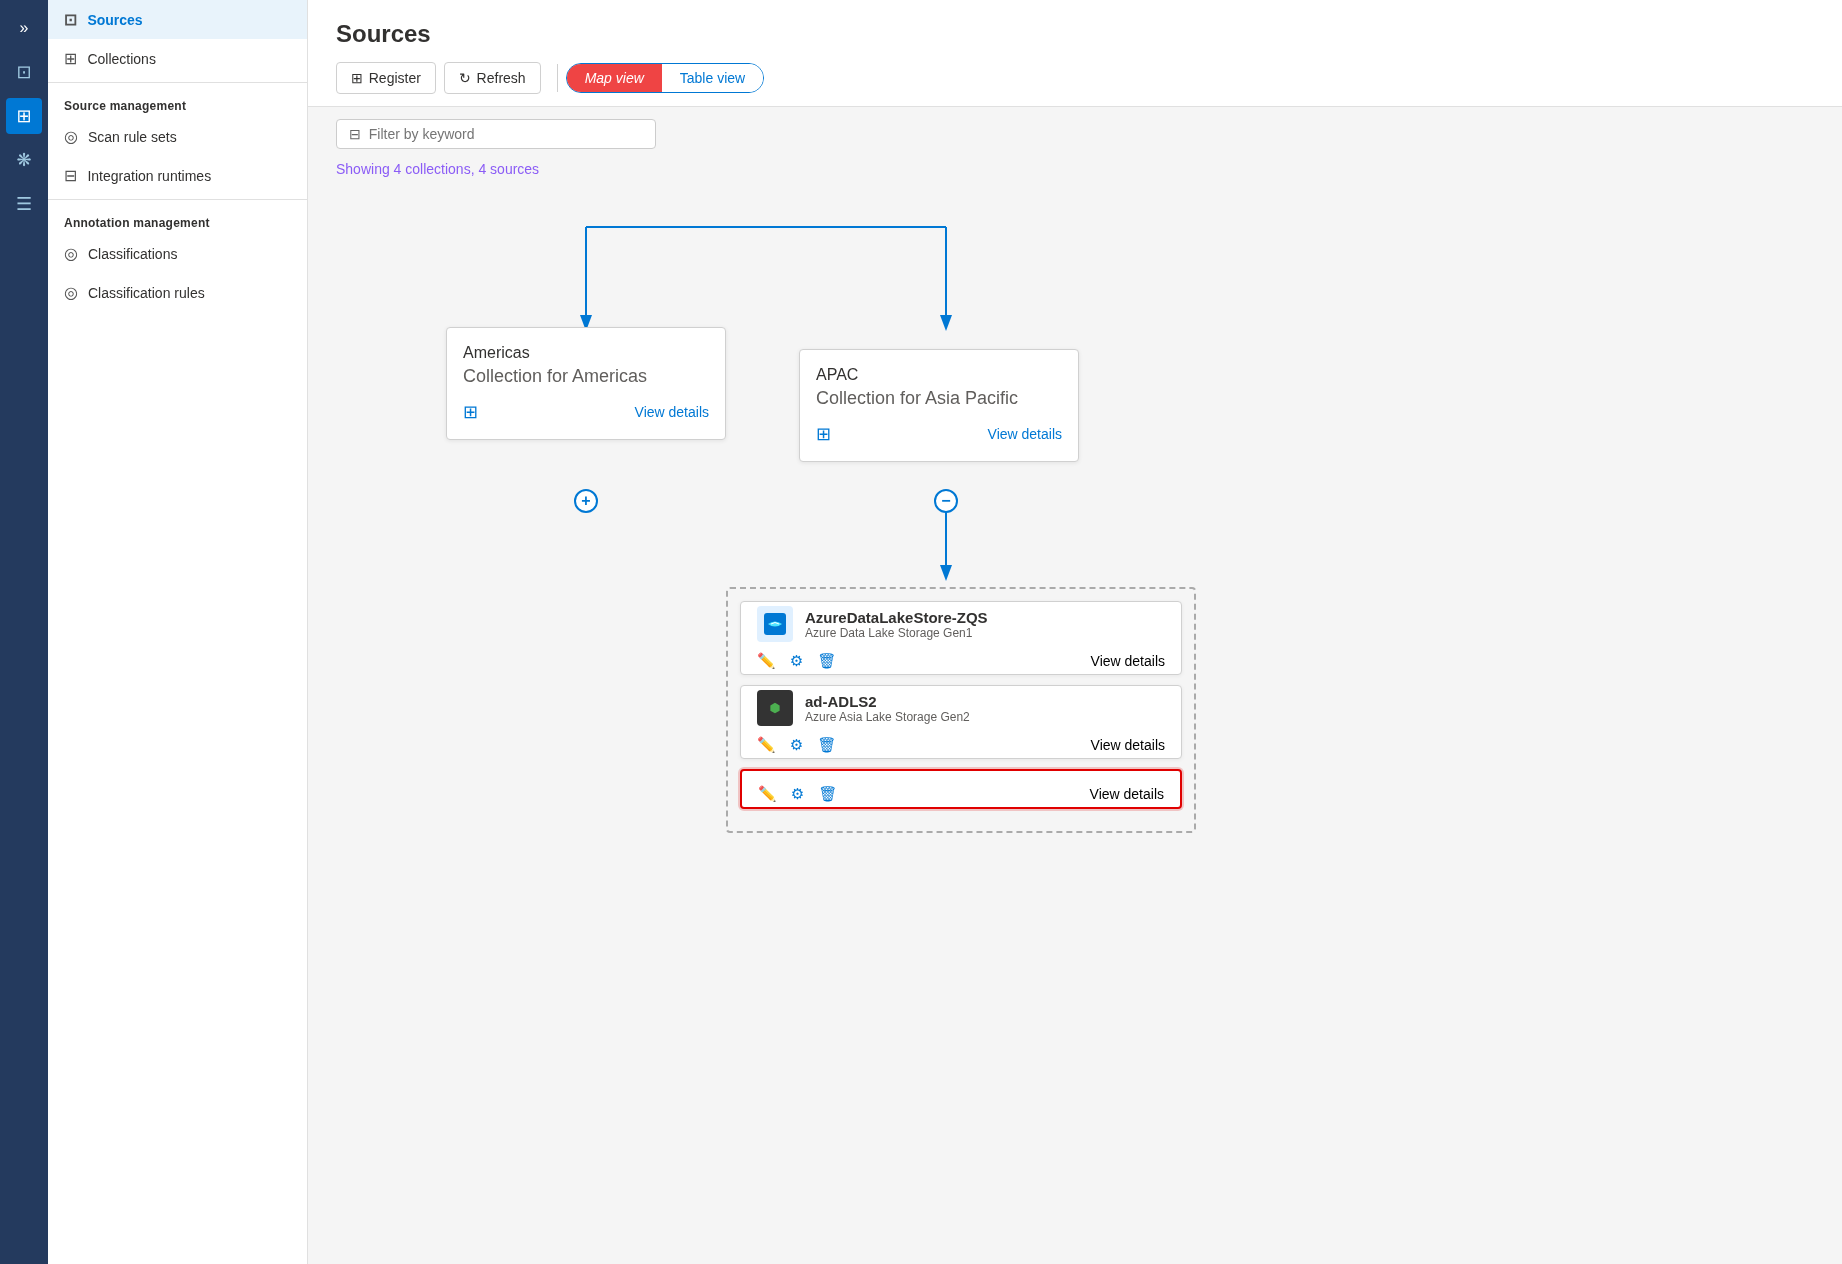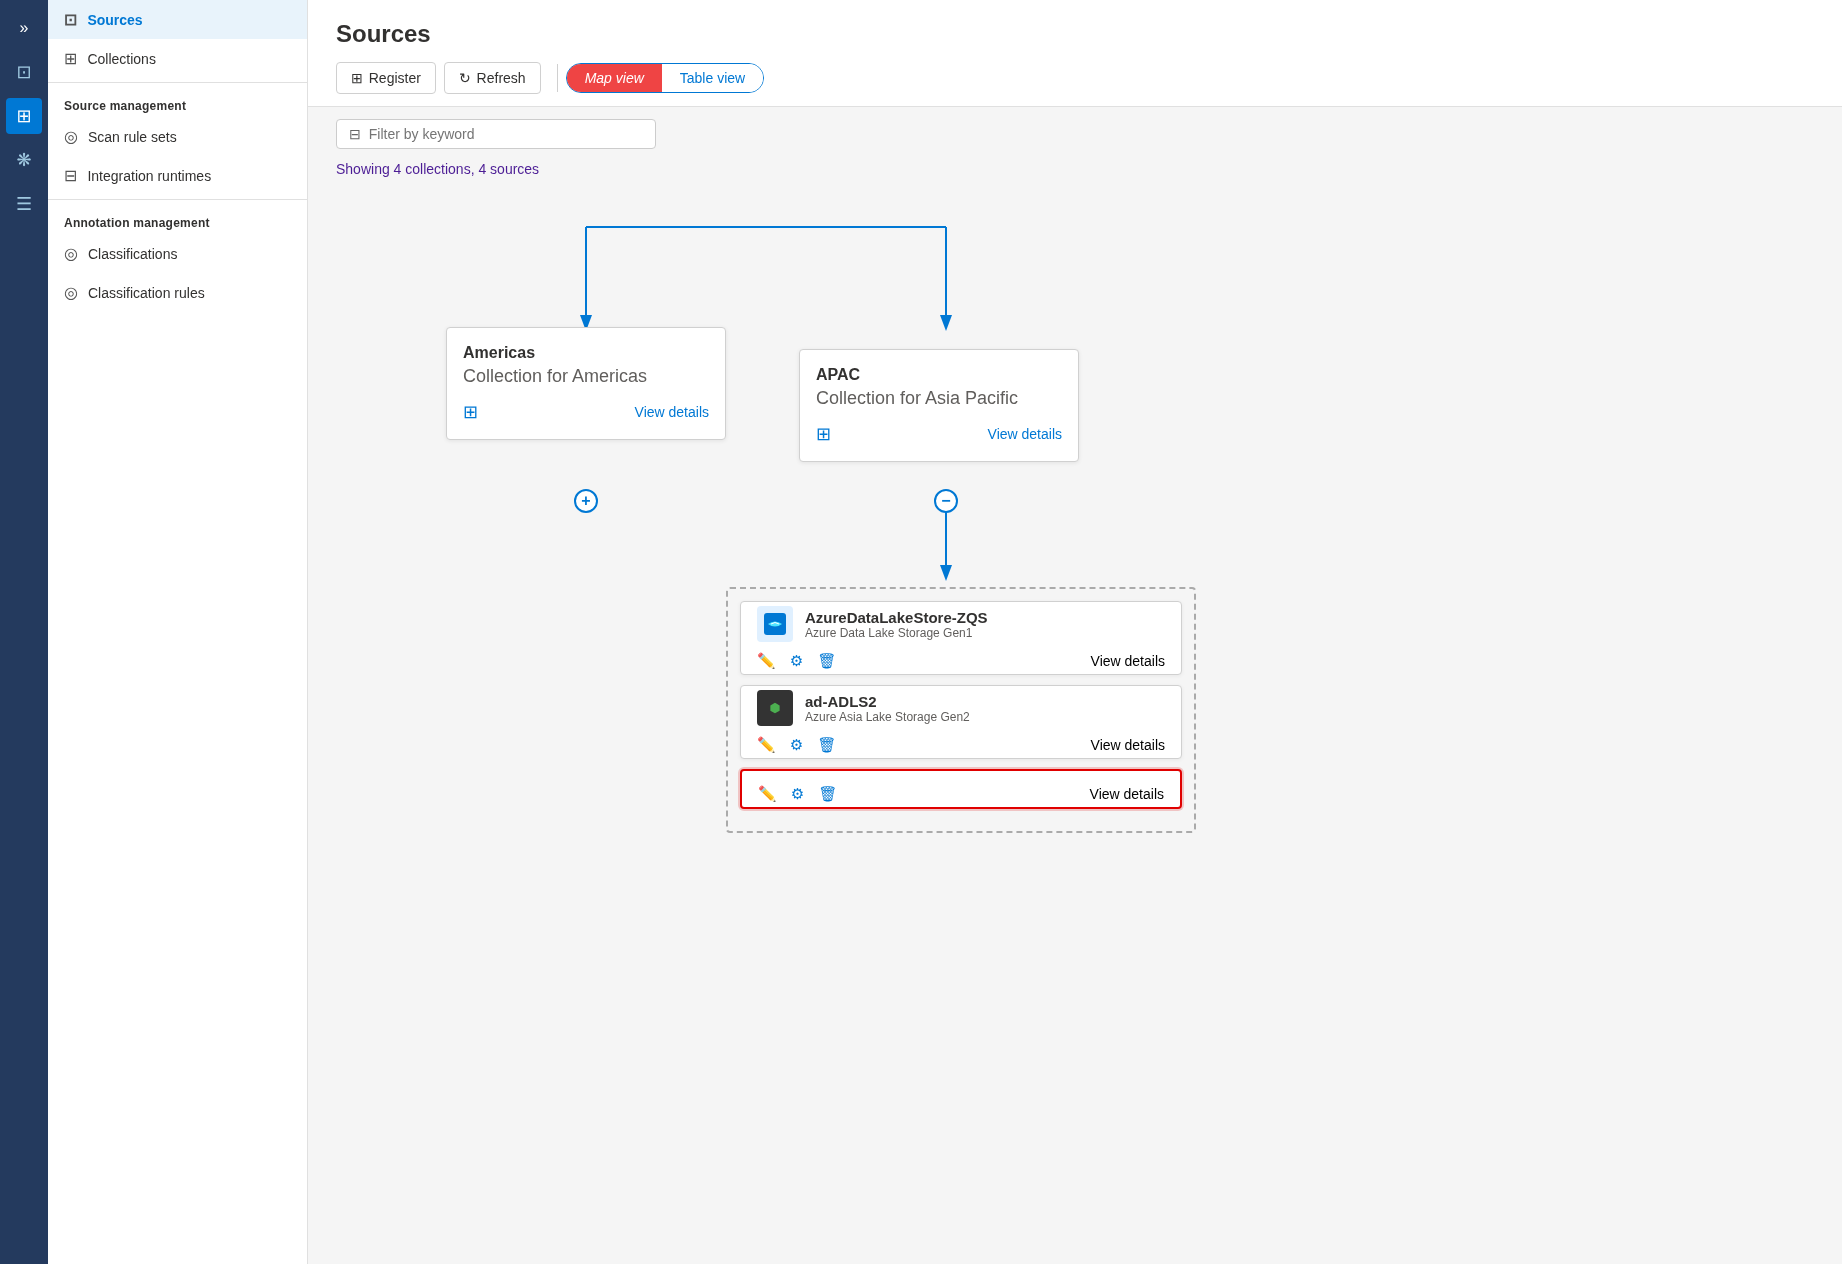--- a/index.html
+++ b/index.html
@@ -147,21 +147,21 @@
       outline: none;
       font-size: 14px;
       color: #323130;
       width: 100%;
       background: transparent;
     }
 
     .showing-text {
       padding: 4px 44px 10px 28px;
       font-size: 14px;
-      color: #4c1d95;
+      color: #8b5cf6;
     }
 
     
     .map-area {
       flex: 1;
       overflow: auto;
       padding: 20px 28px;
       position: relative;
     }
     .map-canvas {
@@ -175,21 +175,21 @@
       position: absolute;
       background: #fff;
       border: 1px solid #d0d0d0;
       border-radius: 4px;
       padding: 16px;
       width: 280px;
       box-shadow: 0 1px 4px rgba(0,0,0,0.08);
     }
     .collection-card .card-title {
       font-size: 16px;
-      font-weight: 700;
+      font-weight: 400;
       color: #323130;
       margin-bottom: 4px;
     }
     .collection-card .card-subtitle {
       font-size: 18px;
       color: #605e5c;
       margin-bottom: 14px;
     }
     .card-footer {
       display: flex;

